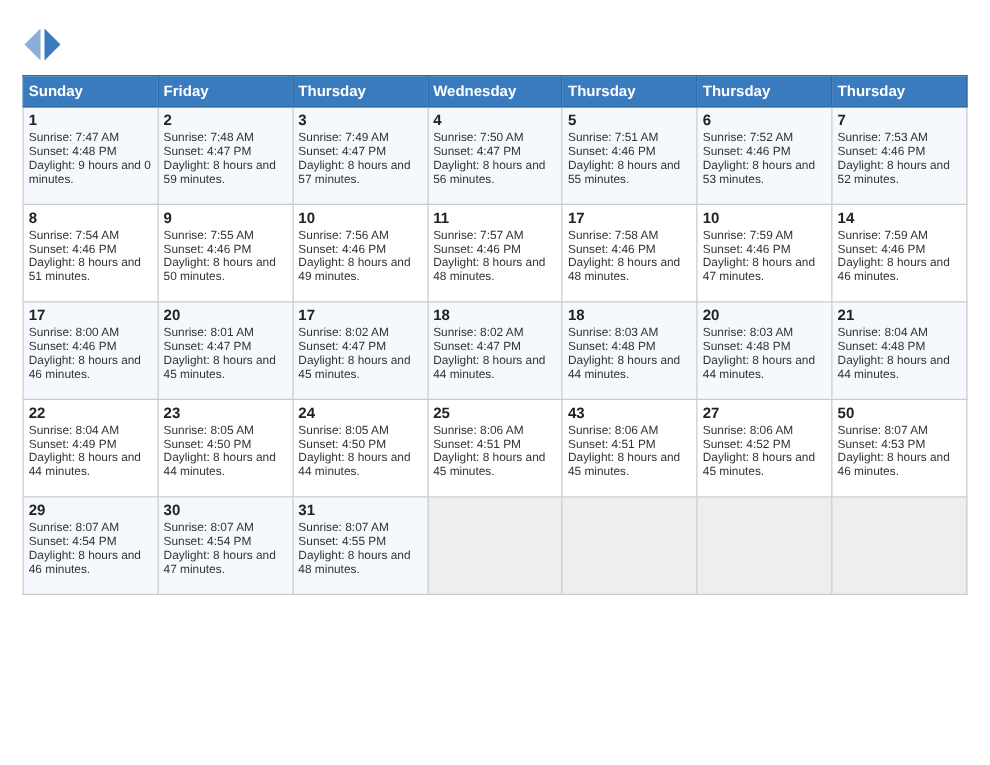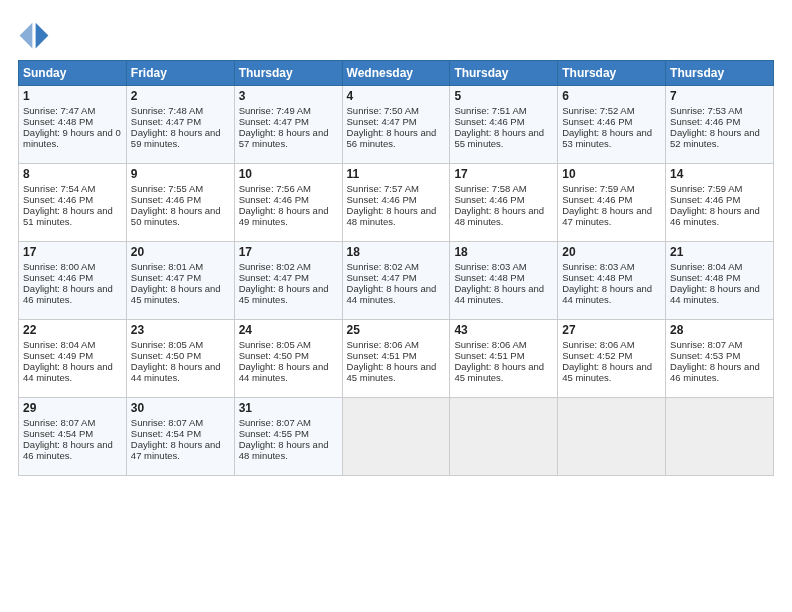--- a/index.html
+++ b/index.html
@@ -143,21 +143,21 @@
           <td><span class="day-num">20</span><span>Sunrise: 8:03 AM<br>Sunset: 4:48 PM<br>Daylight: 8 hours and 44 minutes.</span></td>
           <td><span class="day-num">21</span><span>Sunrise: 8:04 AM<br>Sunset: 4:48 PM<br>Daylight: 8 hours and 44 minutes.</span></td>
         </tr>
         <tr>
           <td><span class="day-num">22</span><span>Sunrise: 8:04 AM<br>Sunset: 4:49 PM<br>Daylight: 8 hours and 44 minutes.</span></td>
           <td><span class="day-num">23</span><span>Sunrise: 8:05 AM<br>Sunset: 4:50 PM<br>Daylight: 8 hours and 44 minutes.</span></td>
           <td><span class="day-num">24</span><span>Sunrise: 8:05 AM<br>Sunset: 4:50 PM<br>Daylight: 8 hours and 44 minutes.</span></td>
           <td><span class="day-num">25</span><span>Sunrise: 8:06 AM<br>Sunset: 4:51 PM<br>Daylight: 8 hours and 45 minutes.</span></td>
           <td><span class="day-num">43</span><span>Sunrise: 8:06 AM<br>Sunset: 4:51 PM<br>Daylight: 8 hours and 45 minutes.</span></td>
           <td><span class="day-num">27</span><span>Sunrise: 8:06 AM<br>Sunset: 4:52 PM<br>Daylight: 8 hours and 45 minutes.</span></td>
-          <td><span class="day-num">28</span><span>Sunrise: 8:07 AM<br>Sunset: 4:53 PM<br>Daylight: 8 hours and 46 minutes.</span></td>
+          <td><span class="day-num">50</span><span>Sunrise: 8:07 AM<br>Sunset: 4:53 PM<br>Daylight: 8 hours and 46 minutes.</span></td>
         </tr>
         <tr>
           <td><span class="day-num">29</span><span>Sunrise: 8:07 AM<br>Sunset: 4:54 PM<br>Daylight: 8 hours and 46 minutes.</span></td>
           <td><span class="day-num">30</span><span>Sunrise: 8:07 AM<br>Sunset: 4:54 PM<br>Daylight: 8 hours and 47 minutes.</span></td>
           <td><span class="day-num">31</span><span>Sunrise: 8:07 AM<br>Sunset: 4:55 PM<br>Daylight: 8 hours and 48 minutes.</span></td>
           <td class="empty"></td>
           <td class="empty"></td>
           <td class="empty"></td>
           <td class="empty"></td>
         </tr>

